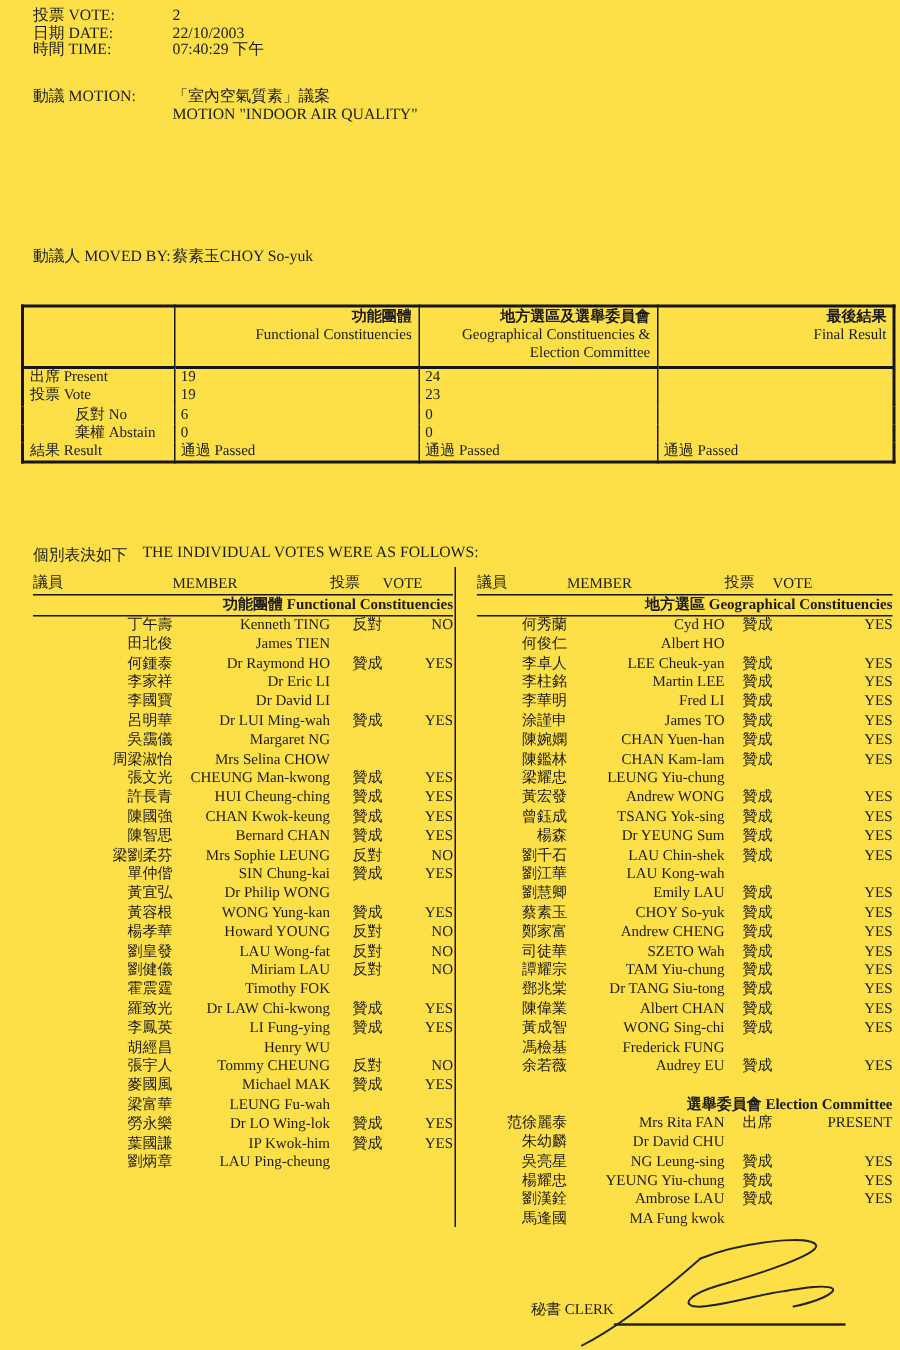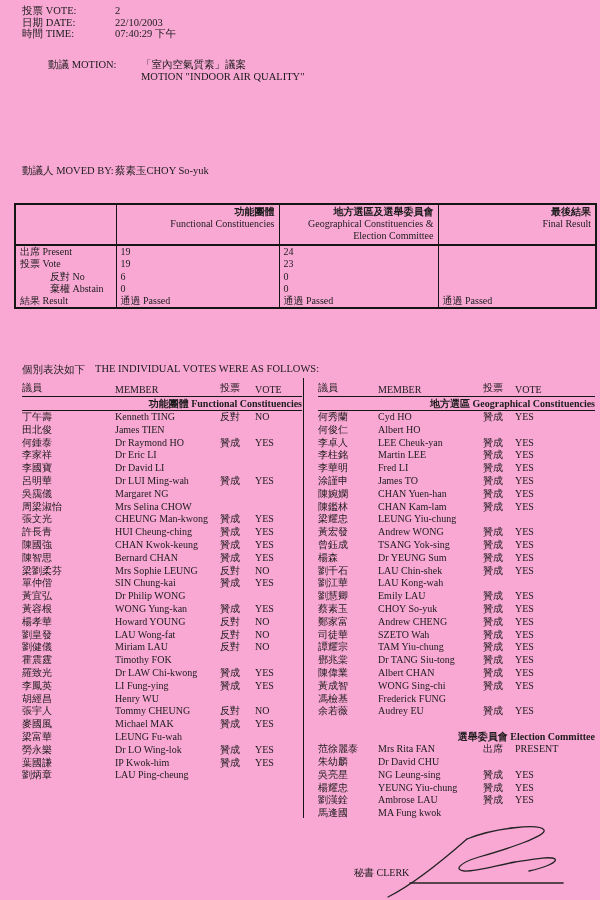--- a/index.html
+++ b/index.html
@@ -4,27 +4,27 @@
 <style>
   html,body{margin:0;padding:0;}
   body{
     width:600px;height:900px;
     background:#ffffff;
     font-family:"Liberation Serif","DejaVu Serif",serif;
     color:#1b1b1b;
     position:relative;
     overflow:hidden;
   }
-  .page{position:absolute;left:0;top:0;width:600px;height:900px;background:#f9a8d4;}
+  .page{position:absolute;left:0;top:0;width:600px;height:900px;background:#fde047;}
 
   
   .meta-block{position:absolute;left:22px;top:5px;font-size:10.5px;line-height:11.5px;}
   .meta-row{display:grid;grid-template-columns:93px auto;}
   
-  .motion-block{position:absolute;left:22px;top:59px;font-size:10.5px;line-height:12px;display:grid;grid-template-columns:93px auto;margin-left:26px;}
+  .motion-block{position:absolute;left:22px;top:59px;font-size:10.5px;line-height:12px;display:grid;grid-template-columns:93px auto;}
   
   .movedby-block{position:absolute;left:22px;top:164px;font-size:10.5px;display:grid;grid-template-columns:93px auto;}
 
   
   table.sumtable{
     position:absolute;left:14px;top:203px;width:581px;
     border-collapse:collapse;font-size:10px;table-layout:fixed;
   }
   table.sumtable{border:2px solid #151515;}
   table.sumtable th,table.sumtable td{
@@ -43,21 +43,21 @@
   .indiv-title .zh{width:73px;flex:none;}
   .vcol{position:absolute;top:379px;font-size:10px;}
   .vcol-left{left:22px;width:280px;}
   .vcol-right{left:318px;width:277px;}
   .vdivider{position:absolute;left:303px;top:378px;width:1px;height:440px;background:#151515;}
   .vhead{display:grid;height:16px;align-items:end;border-bottom:1.5px solid #151515;padding-bottom:1px;}
   .vcol-left .vhead,.vcol-left .mrow{grid-template-columns:93px 105px 35px 1fr;}
   .vcol-right .vhead,.vcol-right .mrow{grid-template-columns:60px 105px 32px 1fr;}
   .sect-title{font-weight:bold;height:13px;line-height:13px;border-bottom:1px solid #151515;overflow:hidden;text-align:right;}
   .sect-title.noline{border-bottom:none;}
-  .mrow{display:grid;height:12.8px;line-height:12.8px;overflow:hidden;}
+  .mrow{display:grid;height:12.8px;line-height:12.8px;overflow:hidden;text-align:right;}
   .ec-block{margin-top:12px;}
 
   
   .clerk-label{position:absolute;left:354px;top:866px;font-size:10px;}
   .signature{position:absolute;left:382px;top:823px;width:210px;height:75px;}
   .signature svg{display:block;width:210px;height:75px;}
 </style>
 </head>
 <body>
 

